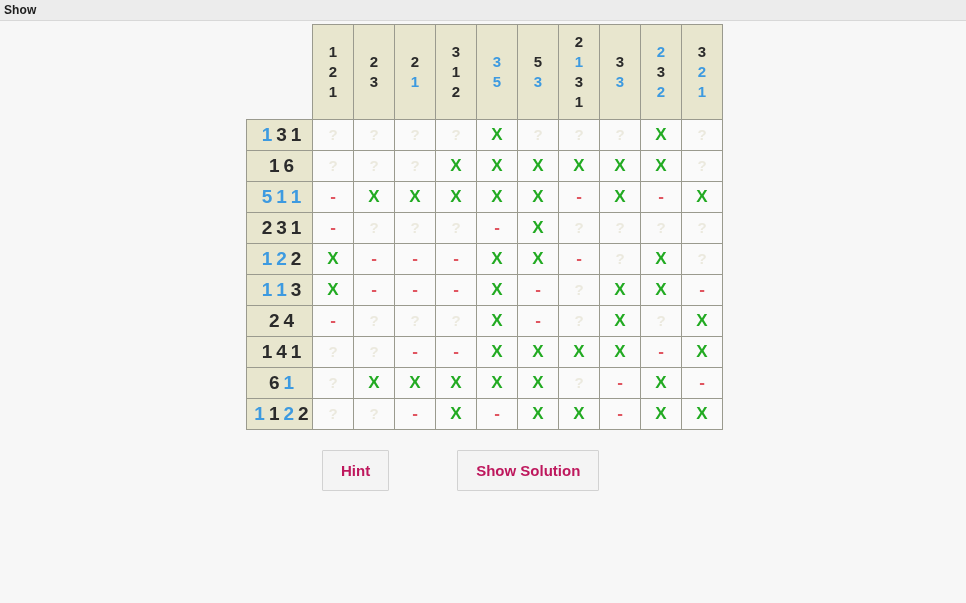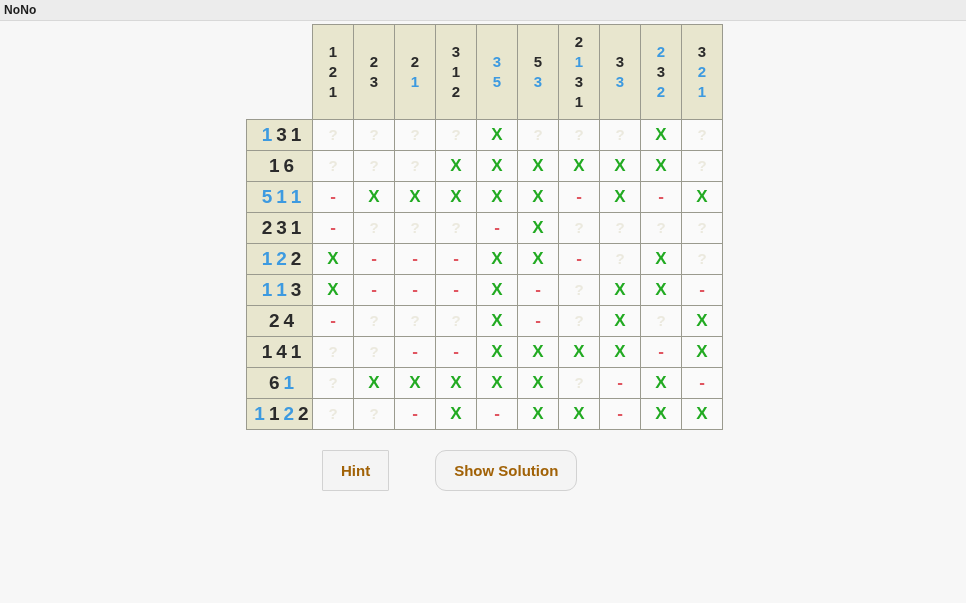--- a/index.html
+++ b/index.html
@@ -105,38 +105,38 @@
   
   #buttons {
     position: absolute;
     left: 322px; top: 429px;
     display: flex;
     align-items: flex-start;
   }
   button.btn {
     background: #f4f4f4;
     border: 1px solid #d2d2d2;
-    color: #a16207;
+    color: #be185d;
     font-family: "Liberation Sans", sans-serif;
     font-size: 15px;
     font-weight: bold;
     height: 41px;
     padding: 4px 18px;
     cursor: pointer;
     border-radius: 1px;
   }
-  button.btn + button.btn { margin-left: 46px; border-radius: 11px; }
+  button.btn + button.btn { margin-left: 68px; }
 </style>
 </head>
 <body>
 
 <div id="app">
 
   <div id="titlebar">
-    <span id="title-text">NoNo</span>
+    <span id="title-text">Show</span>
   </div>
 
   <div id="left-edge"></div>
 
   <div id="content">
 
     <div id="puzzle-wrap">
       <table class="nono">
         <tbody id="nono-body">
             <tr>

